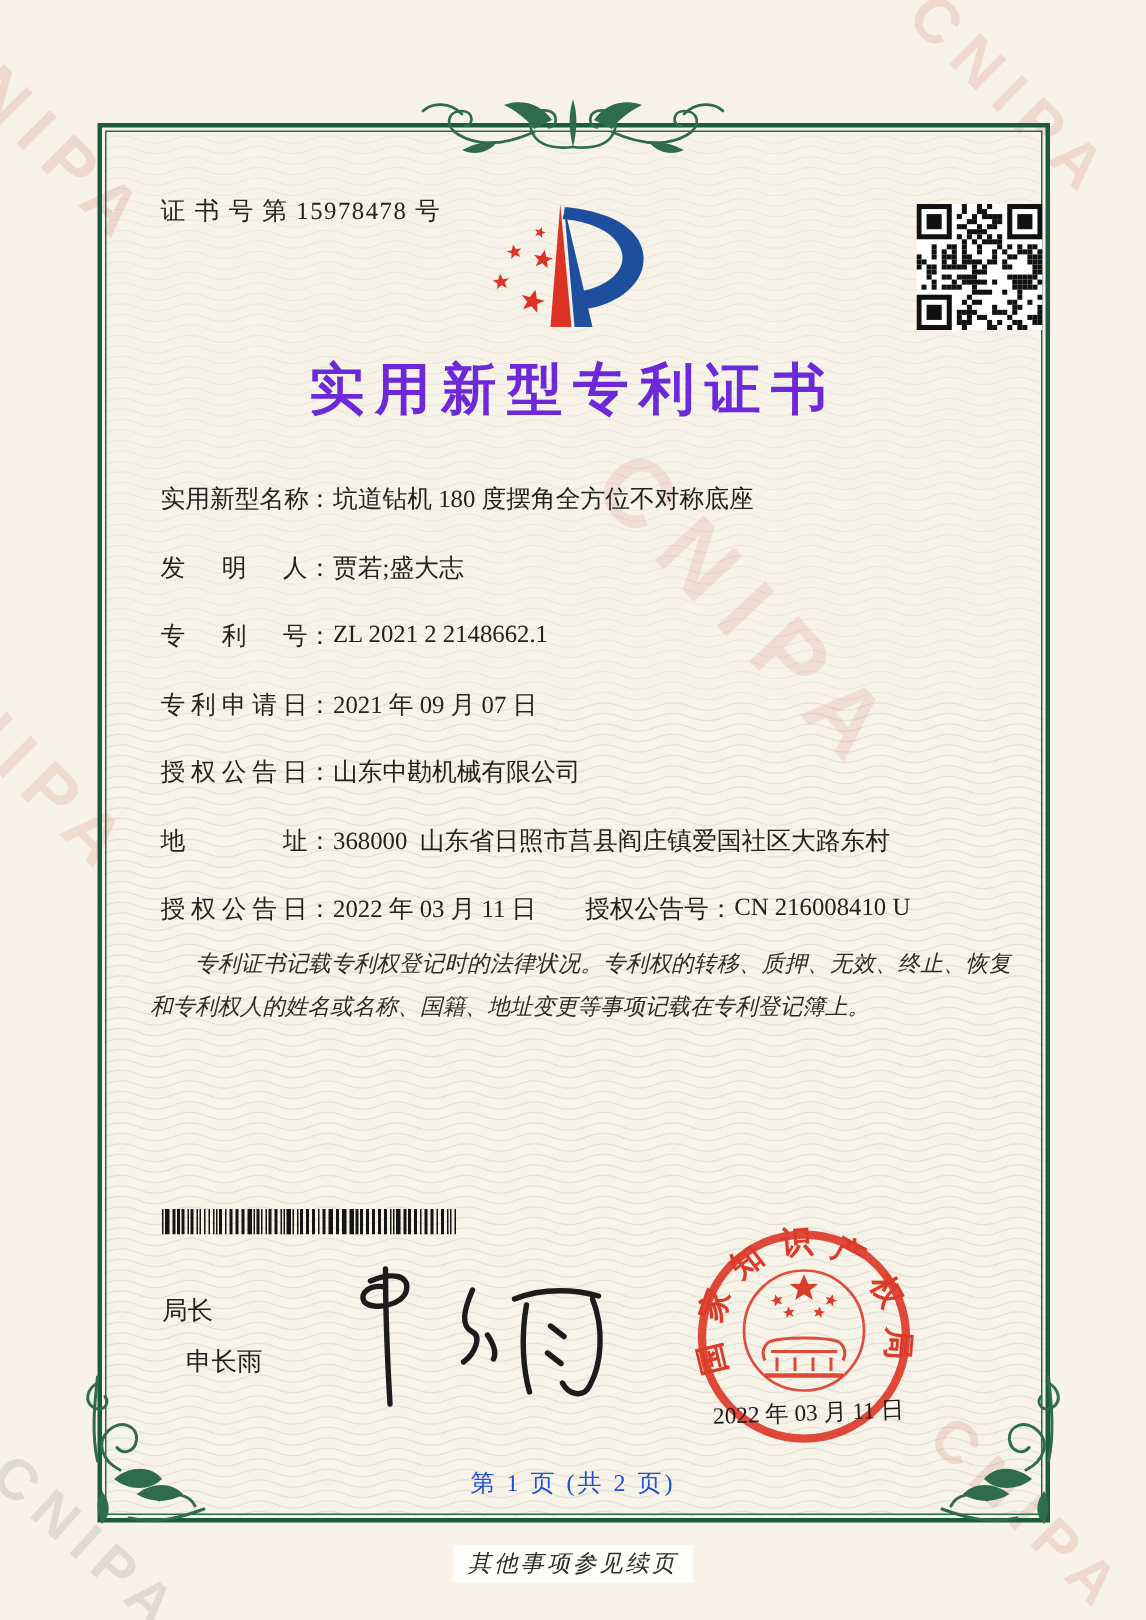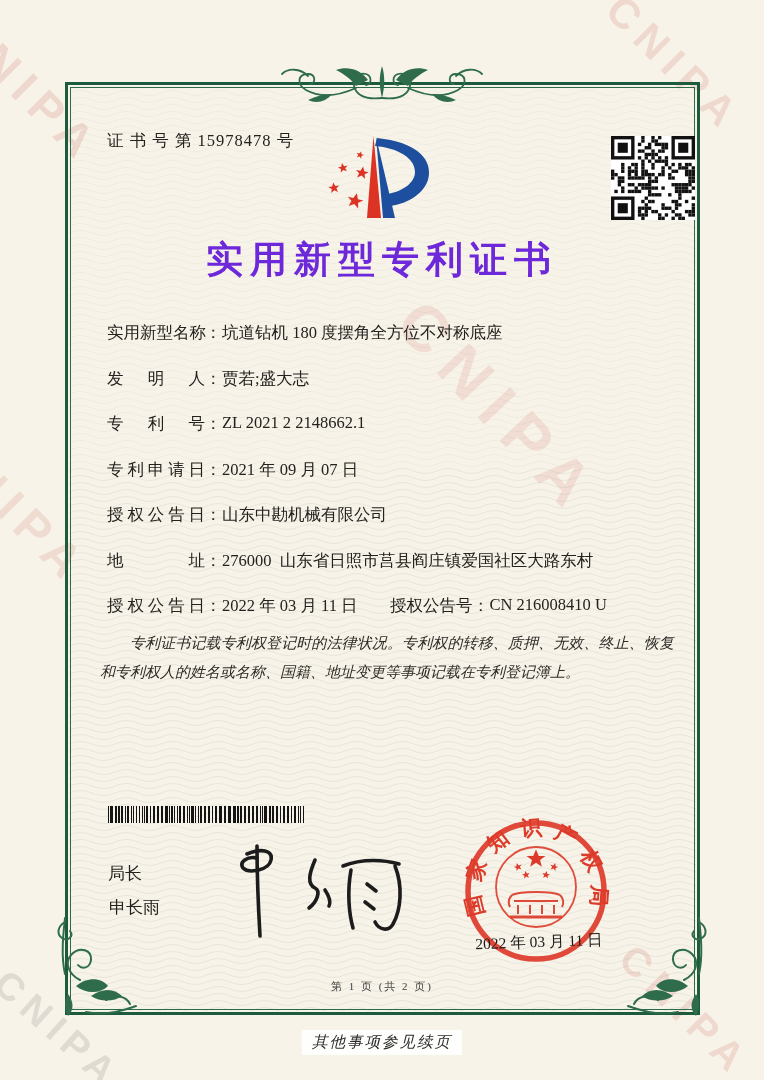--- a/index.html
+++ b/index.html
@@ -39,25 +39,25 @@
   .fcolon{display:inline-block;width:17px;vertical-align:top;}
   .fvalue{white-space:pre-wrap;vertical-align:top;}
   .fvalue-fixed{display:inline-block;width:168px;}
 
   .body-text{position:absolute;left:100px;top:629px;width:574px;font-size:15px;line-height:28.5px;
              font-style:italic;color:#2e2c28;text-align:justify;}
   .body-text p{margin:0;text-indent:2em;}
 
   .barcode{position:absolute;left:108px;top:806px;}
   .officer-title{position:absolute;left:108px;top:862px;font-size:17px;}
-  .officer-name{position:absolute;left:109px;top:896px;font-size:17px;}
+  .officer-name{position:absolute;left:124px;top:896px;font-size:17px;}
   .signature{position:absolute;left:213px;top:840px;}
   .seal{position:absolute;left:456px;top:811px;z-index:6;}
 
-  .page-info{position:absolute;left:0;right:0;top:979px;text-align:center;font-size:11px;letter-spacing:2px;color:#404040;}
+  .page-info{position:absolute;left:0;right:0;top:979px;text-align:center;font-size:16px;letter-spacing:2px;color:#1d4ed8;}
   .continuation{position:absolute;left:0;right:0;top:1030px;text-align:center;z-index:5;}
   .continuation span{display:inline-block;background:rgba(255,255,255,.85);padding:2px 10px;
                      font-size:15.5px;font-style:italic;letter-spacing:2px;color:#2e2c28;}
 </style>
 </head>
 <body>
 
 <div class="page">
 
   <div class="wm wm-1">CNIPA</div>
@@ -486,21 +486,21 @@
       <div class="frow">
         <span class="flabel">专利号</span><span class="fcolon">：</span><span class="fvalue">ZL 2021 2 2148662.1</span>
       </div>
       <div class="frow">
         <span class="flabel">专利申请日</span><span class="fcolon">：</span><span class="fvalue">2021 年 09 月 07 日</span>
       </div>
       <div class="frow">
         <span class="flabel">授权公告日</span><span class="fcolon">：</span><span class="fvalue">山东中勘机械有限公司</span>
       </div>
       <div class="frow">
-        <span class="flabel">地址</span><span class="fcolon">：</span><span class="fvalue">276000  山东省日照市莒县阎庄镇爱国社区大路东村</span>
+        <span class="flabel">地址</span><span class="fcolon">：</span><span class="fvalue">368000  山东省日照市莒县阎庄镇爱国社区大路东村</span>
       </div>
       <div class="frow">
         <span class="flabel">授权公告日</span><span class="fcolon">：</span><span class="fvalue fvalue-fixed">2022 年 03 月 11 日</span><span>授权公告号</span><span class="fcolon">：</span><span class="fvalue">CN 216008410 U</span>
       </div>
     </div>
 
     <div class="body-text">
       <p>专利证书记载专利权登记时的法律状况。专利权的转移、质押、无效、终止、恢复和专利权人的姓名或名称、国籍、地址变更等事项记载在专利登记簿上。</p>
     </div>
 

